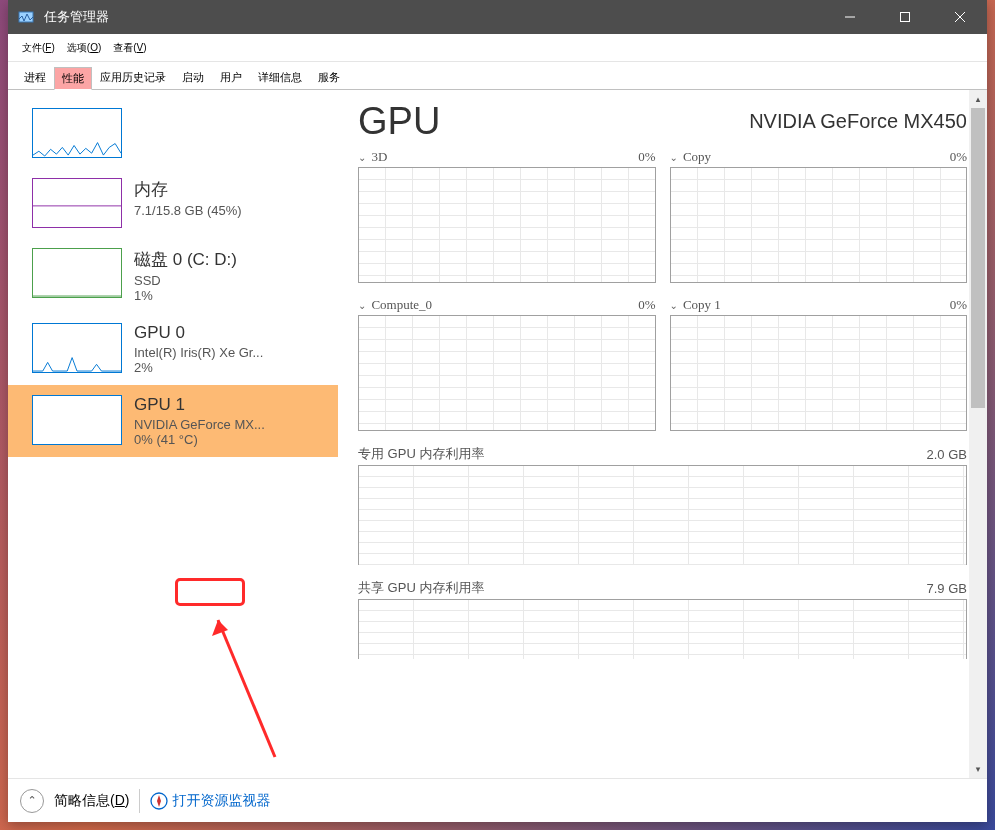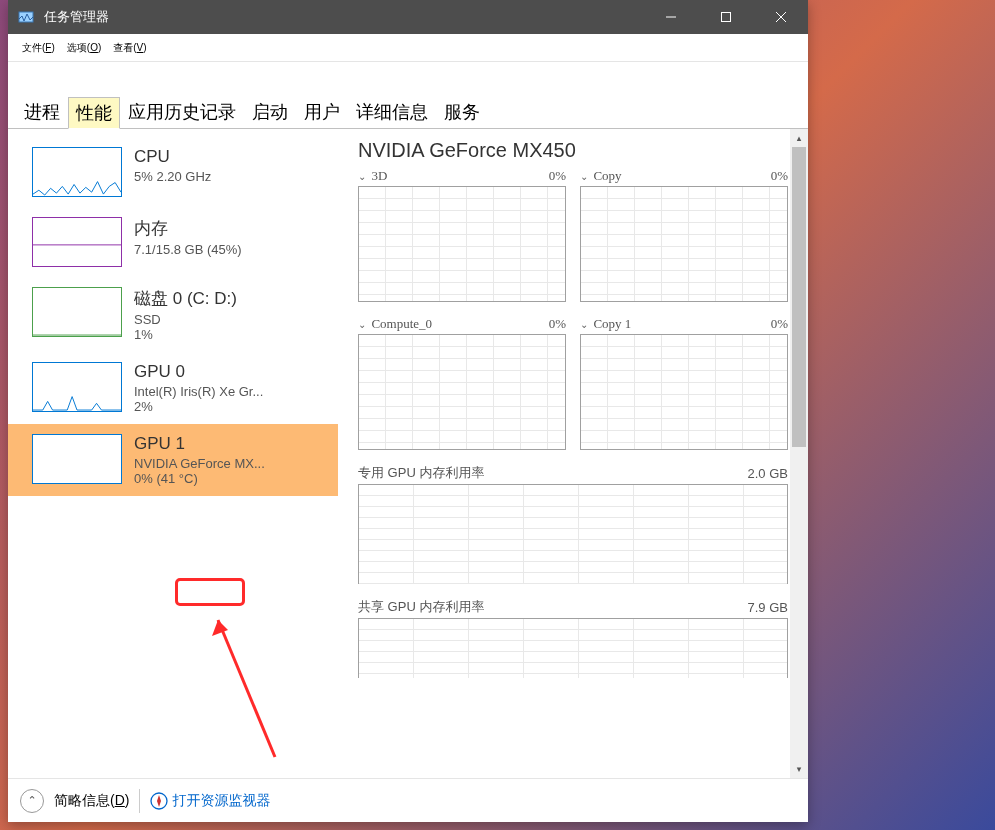--- a/index.html
+++ b/index.html
@@ -9,21 +9,21 @@
     background: linear-gradient(135deg, #8e4a7c 0%, #d46a4a 50%, #3a4a9c 100%);
     width: 995px;
     height: 830px;
     overflow: hidden;
     position: relative;
   }
   .window {
     position: absolute;
     left: 8px;
     top: 0;
-    width: 800px;
+    width: 979px;
     height: 822px;
     background: #fff;
     display: flex;
     flex-direction: column;
     box-shadow: 0 4px 12px rgba(0,0,0,0.3);
   }
   .titlebar {
     background: #4d4d4d;
     color: #fff;
     height: 34px;
@@ -51,32 +51,31 @@
     border-bottom: 1px solid #e5e5e5;
     font-size: 10px;
   }
   .menu-item { padding: 2px 6px; }
   .menu-item u { text-decoration: underline; }
   .tabbar {
     height: 28px;
     display: flex;
     align-items: flex-end;
     padding: 0 8px;
-    font-size: 18px;
-    margin-top: 39px;
+    font-size: 11px;
   }
   .tab {
     padding: 3px 7px;
     border: 1px solid transparent;
     cursor: default;
   }
   .tab.active {
     border: 1px solid #c0c0c0;
     border-bottom-color: #fff;
-    background: #fef9c3;
+    background: #fca5a5;
     position: relative;
     top: 1px;
   }
   .tabbar { border-bottom: 1px solid #c0c0c0; }
   .content {
     flex: 1;
     display: flex;
     overflow: hidden;
     position: relative;
   }
@@ -279,24 +278,20 @@
 
   <div class="content">
 
     <div class="sidebar">
       <div class="side-item">
         <div class="thumb cpu">
           <svg viewBox="0 0 90 50" preserveAspectRatio="none">
               <polyline points="0,48 6,44 12,49 18,42 24,47 30,40 36,48 42,38 48,47 54,41 60,46 66,35 72,48 78,40 84,36 90,46" fill="none" stroke="#0078d4" stroke-width="1"></polyline>
             </svg>
         </div>
-        <div class="side-info">
-          <div class="side-title">CPU</div>
-          <div class="side-sub">5%  2.20 GHz</div>
-        </div>
       </div>
       <div class="side-item">
         <div class="thumb mem">
           <svg viewBox="0 0 90 50" preserveAspectRatio="none">
               <polyline points="0,28 90,28" fill="none" stroke="#8e2fa8" stroke-width="1"></polyline>
             </svg>
         </div>
         <div class="side-info">
           <div class="side-title">内存</div>
           <div class="side-sub">7.1/15.8 GB (45%)</div>
@@ -331,20 +326,21 @@
         <div class="side-info">
           <div class="side-title">GPU 1</div>
           <div class="side-sub">NVIDIA GeForce MX...</div>
           <div class="side-sub"><span>0% </span><span>(41 °C)</span></div>
         </div>
       </div>
     </div>
 
     <div class="main">
       <div class="main-header">
+        <div class="main-title">GPU</div>
         <div class="main-sub">NVIDIA GeForce MX450</div>
       </div>
 
       <div class="charts-row">
         <div class="chart-block">
           <div class="chart-label-row">
             <span><span class="chevron">⌄</span><span>3D</span></span>
             <span>0%</span>
           </div>
           <div class="chart"></div>

